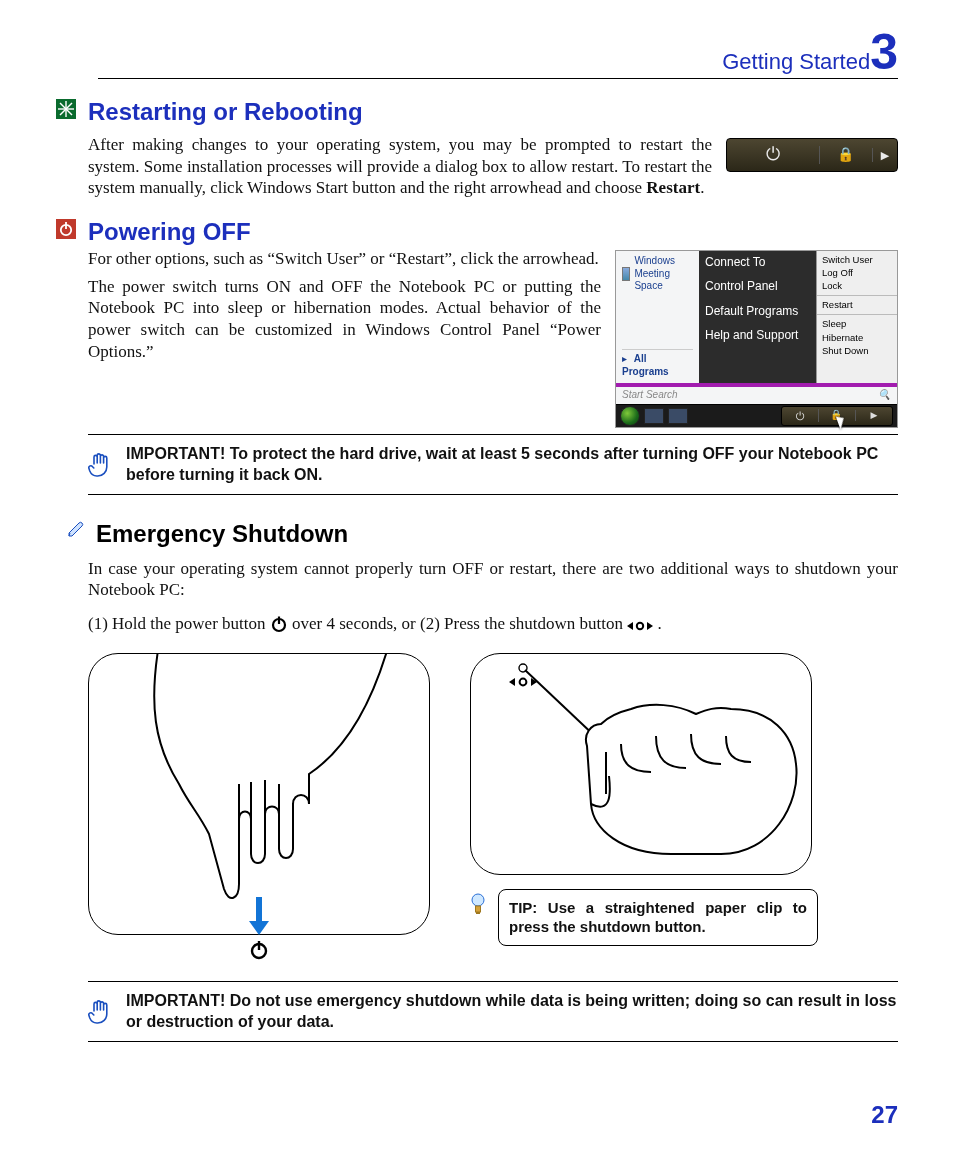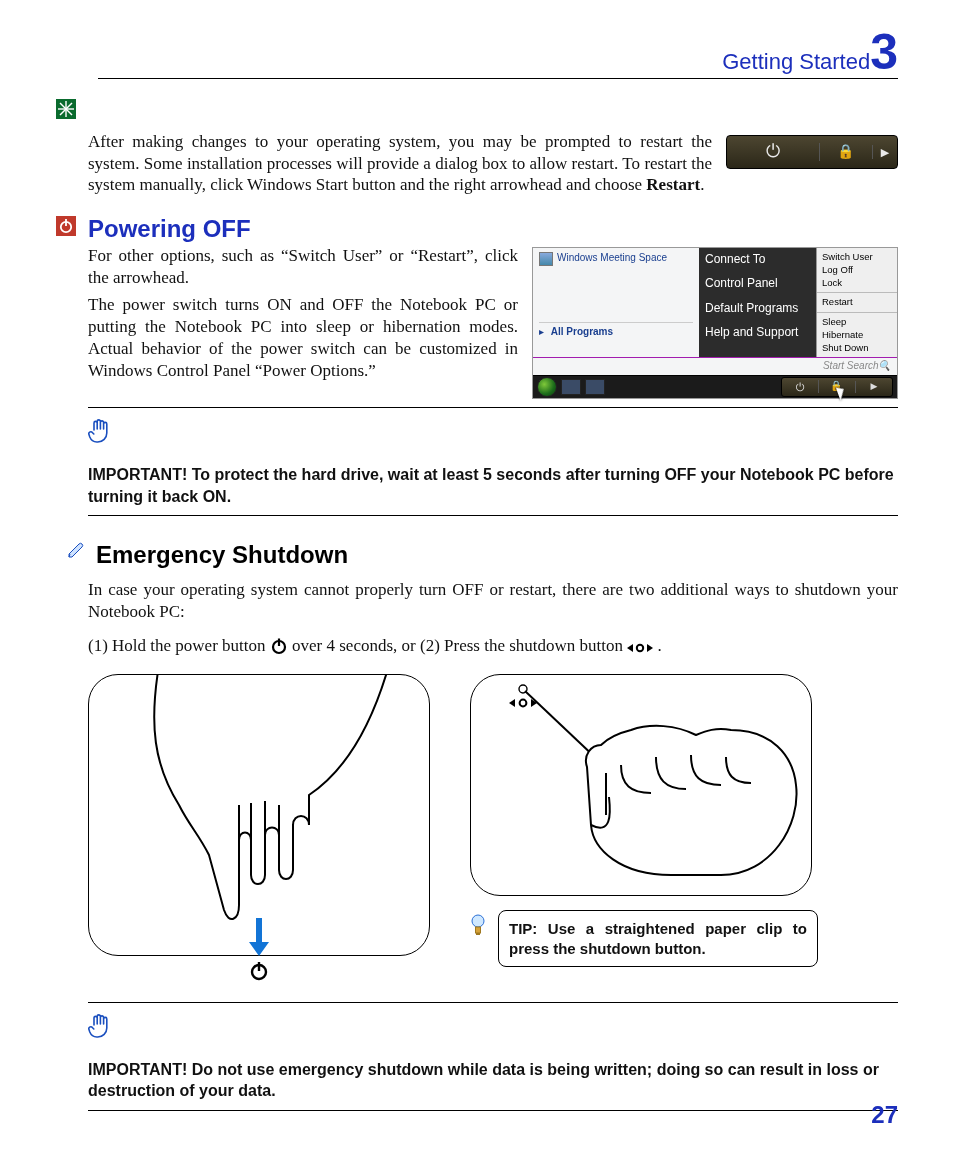--- a/index.html
+++ b/index.html
@@ -71,21 +71,21 @@
     border:1px solid #000;
     border-radius:4px;
     display:flex;align-items:center;color:#eaeaea;
   }
   .shot1 .pwr{flex:1;text-align:center;font-size:18px;}
   .shot1 .lock{width:52px;border-left:1px solid #555;text-align:center;font-size:14px;}
   .shot1 .arr{width:24px;border-left:1px solid #555;text-align:center;font-size:11px;}
 
   .shot2{
     float:right;
-    width:366px;
+    width:283px;
     margin:2px 0 6px 14px;
     border:1px solid #999;
     font-family:"Segoe UI",Arial,sans-serif;
     font-size:10px;
     background:#f4f5f6;
     box-sizing:border-box;
   }
   .shot2 .row{display:flex;}
   .shot2 .col-left{flex:1;padding:4px 6px;color:#1a3f8f;}
   .shot2 .col-mid{
@@ -93,22 +93,22 @@
     padding:4px 6px;display:flex;flex-direction:column;gap:9px;
     font-size:12px;
   }
   .shot2 .col-right{
     width:70px;background:#efefef;border-left:1px solid #999;
     padding:3px 5px;display:flex;flex-direction:column;gap:1px;
     font-size:9.5px;color:#000;
   }
   .shot2 .col-right .sep{border-top:1px solid #bbb;margin:2px -5px;}
   .shot2 .search{
-    border-top:1px solid #a21caf;padding:2px 6px;color:#888;font-style:italic;
-    display:flex;justify-content:flex-end;align-items:center;
+    border-top:4px solid #a21caf;padding:2px 6px;color:#888;font-style:italic;
+    display:flex;justify-content:space-between;align-items:center;
   }
   .shot2 .taskbar{
     background:#1b1b1b;height:22px;border-top:1px solid #000;
     display:flex;align-items:center;gap:4px;padding:0 4px;
   }
   .shot2 .orb{
     width:18px;height:18px;border-radius:50%;
     background:radial-gradient(circle at 35% 35%,#7fc93a,#1a6a1a 60%,#0a3a0a);
     border:1px solid #222;
   }
@@ -130,21 +130,21 @@
     filter:drop-shadow(0 0 1px #000);
   }
 
   
   .callout{
     clear:both;
     border-top:1px solid #000;
     border-bottom:1px solid #000;
     margin-top:26px;
     padding:8px 0 8px 0;
-    display:flex;gap:12px;align-items:flex-start;flex-direction:column;
+    display:flex;gap:12px;align-items:flex-end;
   }
   .callout .hand{flex:0 0 26px;margin-top:2px;}
   .callout p{
     margin:0;
     font-family:Helvetica,Arial,sans-serif;
     font-weight:bold;
     font-size:16px;
     line-height:1.35;
   }
 
@@ -205,20 +205,21 @@
     <svg width="20" height="20" viewBox="0 0 20 20">
         <rect x="0" y="0" width="20" height="20" fill="#0a6b2e"></rect>
         <g stroke="#fff" stroke-width="1.4">
           <line x1="10" y1="2" x2="10" y2="18"></line>
           <line x1="2" y1="10" x2="18" y2="10"></line>
           <line x1="4" y1="4" x2="16" y2="16"></line>
           <line x1="16" y1="4" x2="4" y2="16"></line>
         </g>
       </svg>
   </span>
+  <h2>Restarting or Rebooting</h2>
 </div>
 
 <div class="indent">
 
   <div class="shot1">
     <span class="pwr">⏻</span>
     <span class="lock">🔒</span>
     <span class="arr">▶</span>
   </div>
   <p class="justify" style="margin:6px 0 0 0;">

